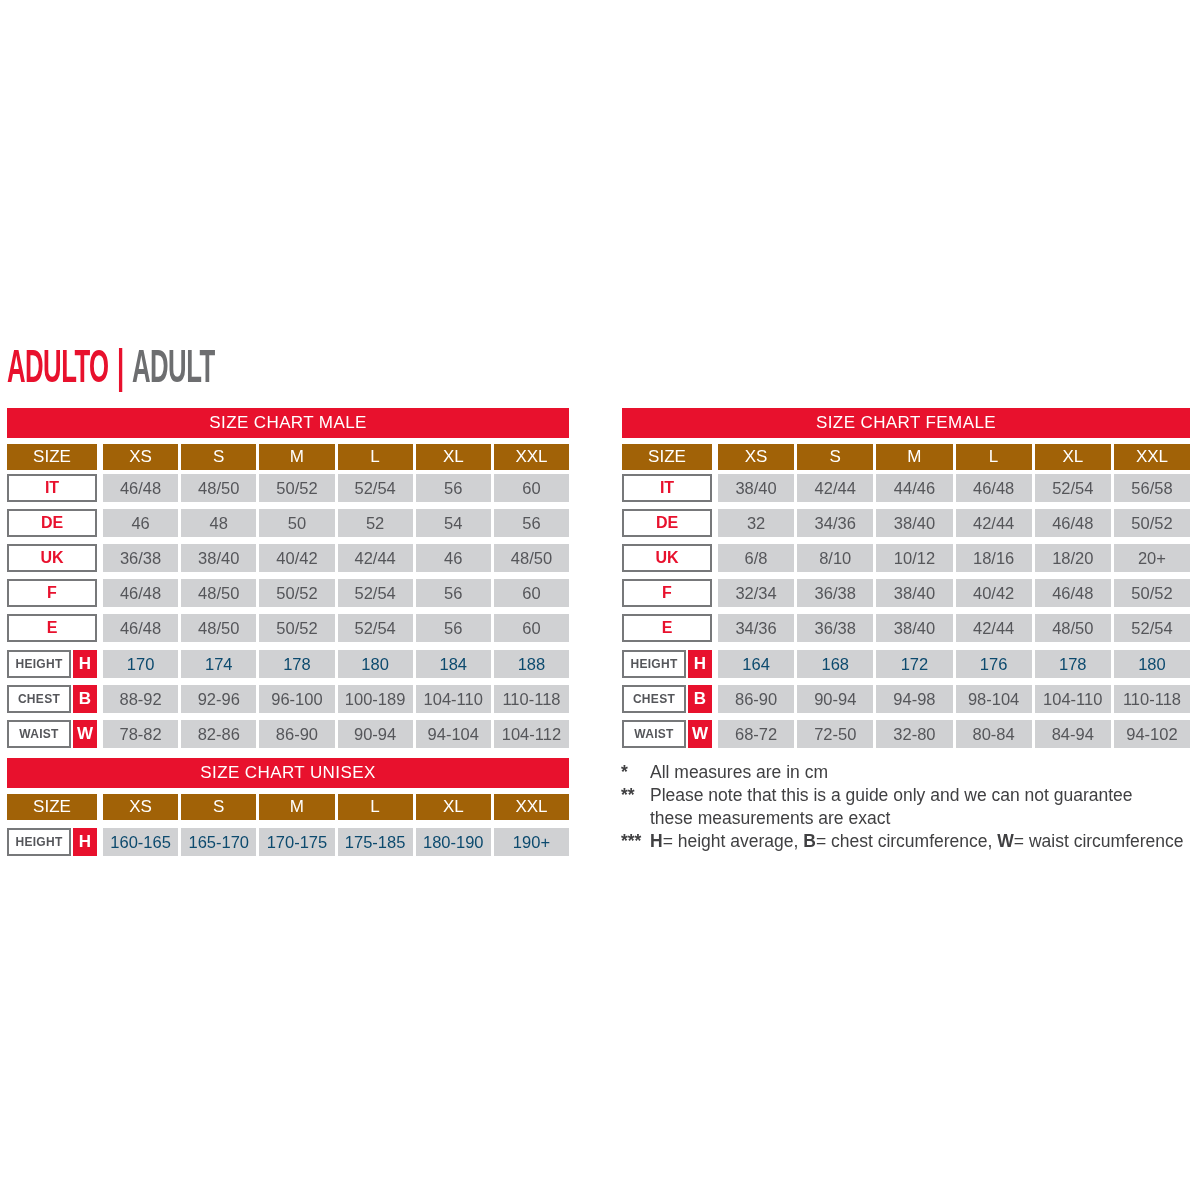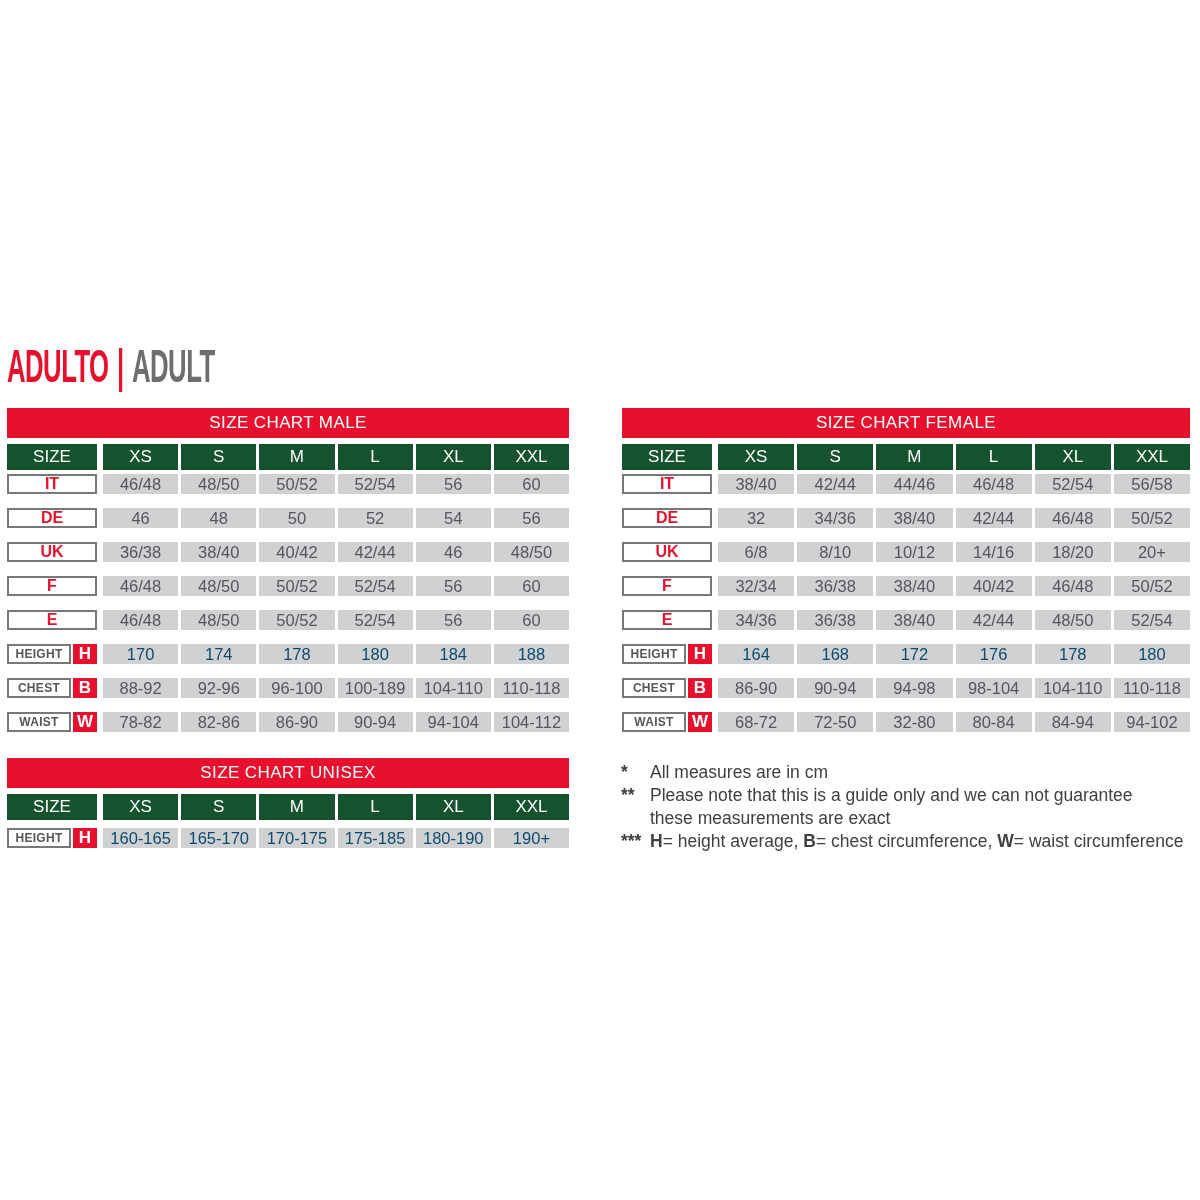--- a/index.html
+++ b/index.html
@@ -18,25 +18,25 @@
   
   .size-table { position: absolute; width: 562px; }
   #male-table   { left: 7px;   top: 408px; }
   #female-table { left: 622px; top: 408px; width: 568px; }
   #unisex-table { left: 7px;   top: 758px; text-align: right; }
 
   .bar { height: 30px; background: #e8112d; color: #ffffff; display: flex; align-items: center;
          justify-content: center; font-size: 17px; font-weight: normal; letter-spacing: 0.4px; margin-bottom: 6px; }
 
   .hrow { display: flex; gap: 3px; height: 26px; margin-bottom: 4px; }
-  .hcell { flex: 1; background: #14532d; color: #ffffff; font-size: 17px;
+  .hcell { flex: 1; background: #a16207; color: #ffffff; font-size: 17px;
            display: flex; align-items: center; justify-content: center; }
   .lead { width: 90px; flex: none; margin-right: 3px; }
 
-  .row { display: flex; gap: 3px; height: 20px; margin-bottom: 14px; }
+  .row { display: flex; gap: 3px; height: 28px; margin-bottom: 7px; }
   .rlabel { width: 90px; flex: none; margin-right: 3px; background: #ffffff; border: 2px solid #77787a;
             color: #e8112d; font-weight: bold; font-size: 16px;
             display: flex; align-items: center; justify-content: center; }
   .cell { flex: 1; background: #d0d1d3; color: #55565a; font-size: 16.5px;
           display: flex; align-items: center; justify-content: center; }
 
   .measures { margin-top: 8px; border-radius: 15px; }
   .mgroup { width: 90px; flex: none; margin-right: 3px; display: flex; gap: 2px; }
   .mlabel { flex: 1; background: #ffffff; border: 2px solid #77787a; color: #55565a; font-weight: bold;
             font-size: 12px; letter-spacing: 0.3px; display: flex; align-items: center; justify-content: center; }
@@ -191,21 +191,21 @@
       <div class="cell">38/40</div>
       <div class="cell">42/44</div>
       <div class="cell">46/48</div>
       <div class="cell">50/52</div>
     </div>
     <div class="row">
       <div class="rlabel">UK</div>
       <div class="cell">6/8</div>
       <div class="cell">8/10</div>
       <div class="cell">10/12</div>
-      <div class="cell">14/16</div>
+      <div class="cell">18/16</div>
       <div class="cell">18/20</div>
       <div class="cell">20+</div>
     </div>
     <div class="row">
       <div class="rlabel">F</div>
       <div class="cell">32/34</div>
       <div class="cell">36/38</div>
       <div class="cell">38/40</div>
       <div class="cell">40/42</div>
       <div class="cell">46/48</div>

